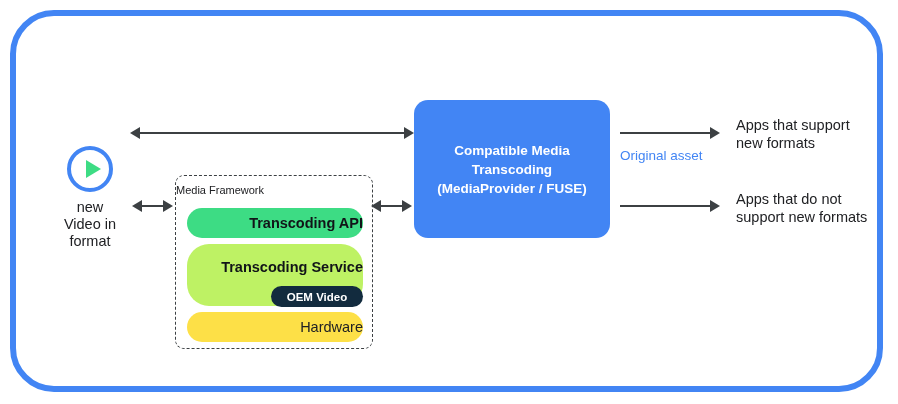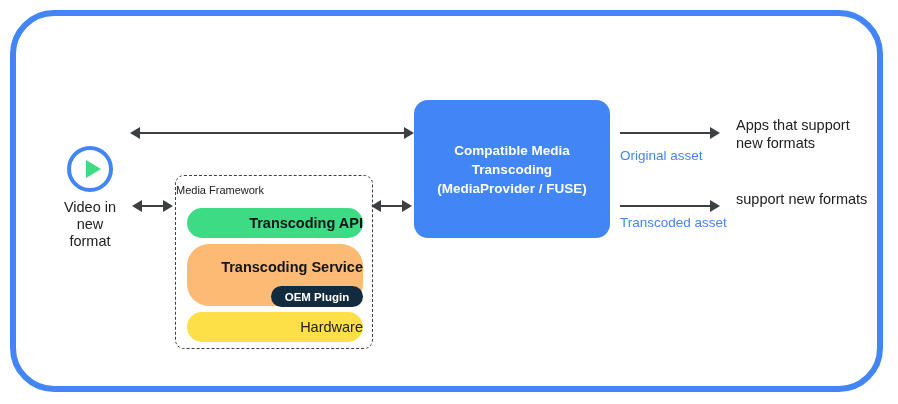--- a/index.html
+++ b/index.html
@@ -32,21 +32,21 @@
     border:1.6px dashed #3c4043;border-radius:9px;box-sizing:border-box;background:#ffffff;
   }
   #mf-title{position:absolute;left:0;top:8px;width:100%;text-align:left;
     font-size:11px;color:#202124;}
   .pill{
     position:absolute;left:11px;width:176px;border-radius:22px;box-sizing:border-box;
     display:flex;align-items:center;justify-content:flex-end;text-align:center;
   }
   #pill-api{top:32px;height:30px;background:#3ddc84;color:#111418;
     font-weight:bold;font-size:14.5px;}
-  #pill-service{top:68px;height:62px;background:#fdba74;color:#111418;
+  #pill-service{top:68px;height:62px;background:#bef264;color:#111418;
     font-weight:bold;font-size:14.5px;align-items:flex-start;padding-top:15px;}
   #pill-hardware{top:136px;height:30px;background:#fde047;color:#202124;font-size:14.5px;}
   #oem-plugin{
     position:absolute;left:95px;top:110px;width:92px;height:21px;background:#122b3e;
     color:#ffffff;border-radius:12px;font-size:11.5px;font-weight:bold;
     display:flex;align-items:center;justify-content:center;
   }
 
   
   #cmt-box{
@@ -95,38 +95,38 @@
 
 <div id="stage">
 
   <div id="outer-frame"></div>
 
   <div id="video-source">
     <div id="play-icon">
       <div class="tri"></div>
     </div>
     <div id="video-label">
+      <div>new</div>
       <div>Video in</div>
-      <div>new</div>
       <div>format</div>
     </div>
   </div>
 
   <div id="media-framework">
     <div id="mf-title">Media Framework</div>
 
     <div class="pill" id="pill-api">
       <span>Transcoding API</span>
     </div>
 
     <div class="pill" id="pill-service">
       <span>Transcoding Service</span>
     </div>
 
-    <div id="oem-plugin">OEM Plugin</div>
+    <div id="oem-plugin">OEM Video</div>
 
     <div class="pill" id="pill-hardware">
       <span>Hardware</span>
     </div>
   </div>
 
   <div id="cmt-box">
     <span>
       <span>Compatible Media</span><br>
       <span>Transcoding</span><br>
@@ -146,24 +146,24 @@
   <div class="ahead right" id="arrow-b-head-r"></div>
   <div class="ahead left" id="arrow-b-head-l"></div>
 
   <div class="hline" id="arrow-o1-line"></div>
   <div class="ahead right" id="arrow-o1-head"></div>
 
   <div class="hline" id="arrow-o2-line"></div>
   <div class="ahead right" id="arrow-o2-head"></div>
 
   <div class="asset-label" id="label-original">Original asset</div>
-  <div class="asset-label" id="label-transcoded">Transcoded asset</div>
 
   <div class="app-text" id="apps-support">
     <div>Apps that support</div>
     <div>new formats</div>
   </div>
 
   <div class="app-text" id="apps-nosupport">
+    <div>Apps that do not</div>
     <div>support new formats</div>
   </div>
 
 </div>
 
 </body></html>

